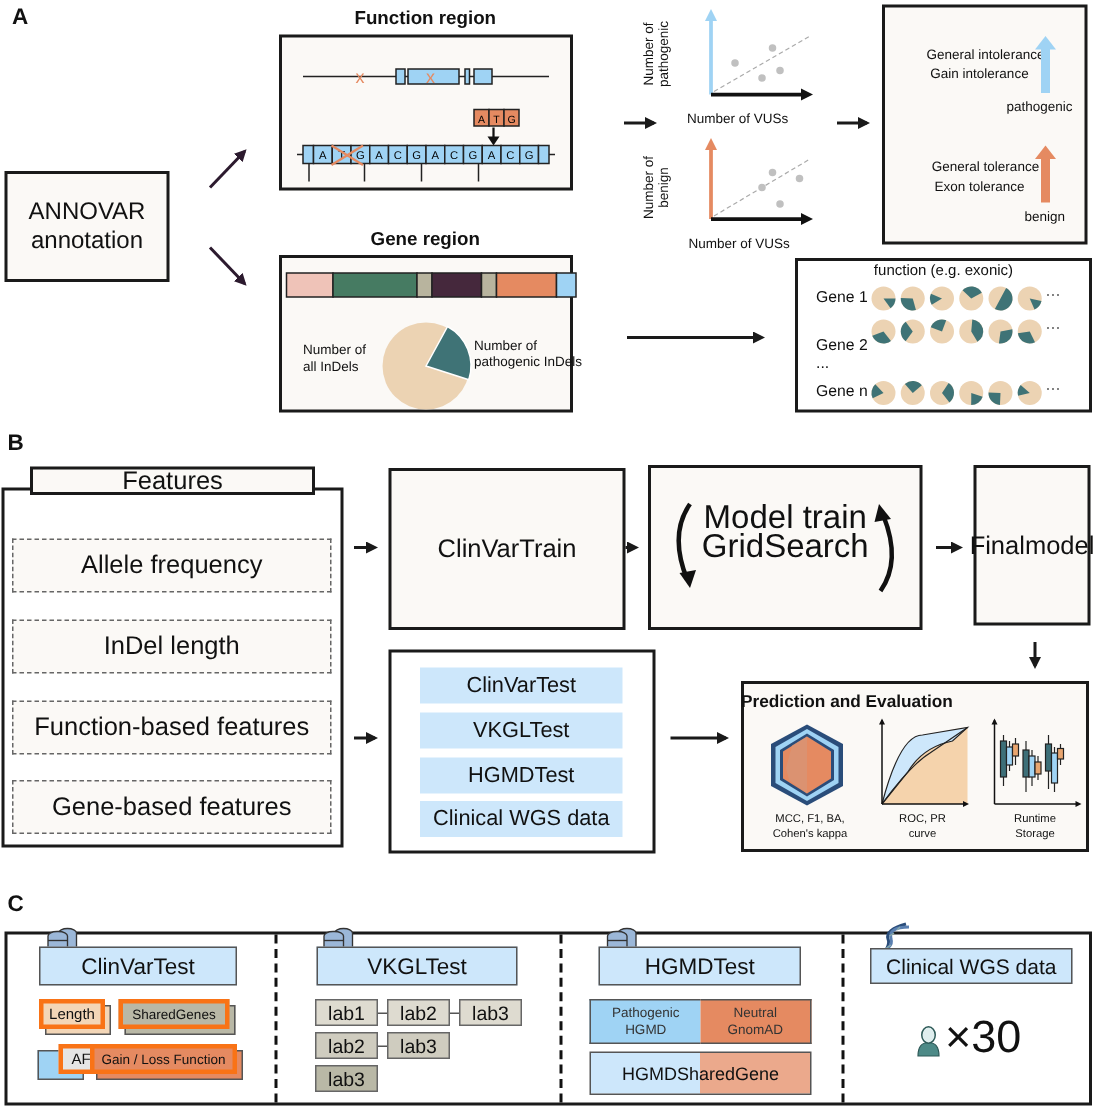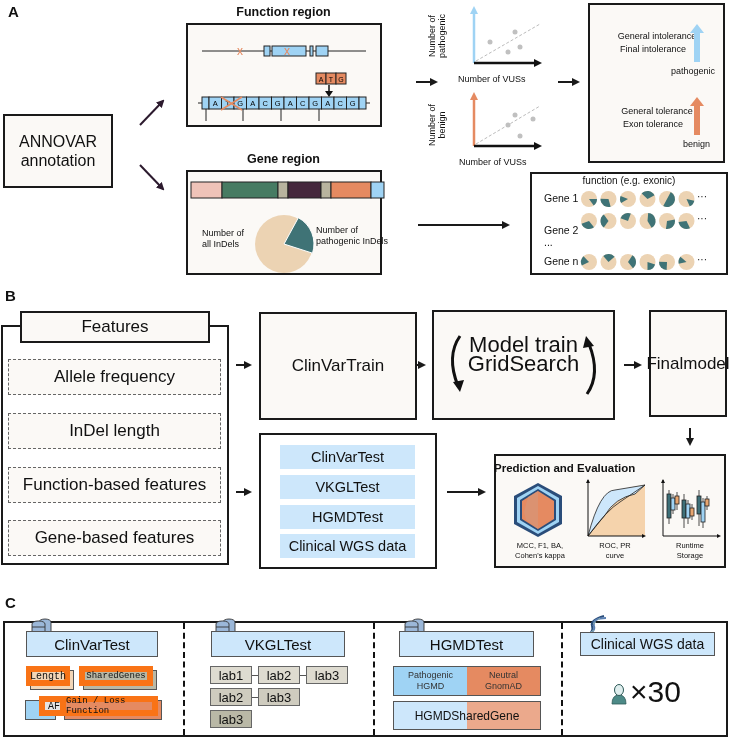--- a/index.html
+++ b/index.html
@@ -8,21 +8,21 @@
   .panel-letter { position:absolute; font-weight:bold; font-size:15px; }
   .box { position:absolute; border:2px solid #1a1a1a; background:#fbf9f6; box-sizing:border-box; }
   .boxw { position:absolute; border:2px solid #1a1a1a; background:#ffffff; box-sizing:border-box; }
   .center { display:flex; align-items:center; justify-content:center; text-align:center; }
   .title-small { position:absolute; font-weight:bold; font-size:12.5px; text-align:center; }
   .tiny { font-size:9px; }
   .lbl { position:absolute; white-space:nowrap; }
   .dash-box { position:absolute; border:1.5px dashed #666; background:#fbf9f6; box-sizing:border-box; font-size:17px; }
   .blue-row { position:absolute; background:#cde7fb; font-size:14.5px; }
   svg { position:absolute; overflow:visible; }
-  .tag { position:absolute; box-sizing:border-box; border:6px solid #f97316; font-size:10px; display:flex; align-items:center; justify-content:center;font-family:Liberation Mono, monospace; }
+  .tag { position:absolute; box-sizing:border-box; border:3px solid #f97316; font-size:10px; display:flex; align-items:center; justify-content:center; }
   .tag-shadow { position:absolute; box-sizing:border-box; border:1px solid #555; }
   .lab { position:absolute; box-sizing:border-box; border:1px solid #666; background:#dedbd0; font-size:13px; display:flex; align-items:center; justify-content:center; }
 </style>
 </head>
 <body>
 
 <div class="panel-letter" style="left:8px;top:3px;">A</div>
 
 <div class="box center" style="left:3px;top:114px;width:110px;height:74px;flex-direction:column;font-size:16px;line-height:19px;">
   <span>ANNOVAR</span>
@@ -161,21 +161,21 @@
 </svg>
 <div class="lbl tiny" style="left:427px;top:146px;transform:rotate(-90deg);transform-origin:0 0;line-height:10px;text-align:center;">
   <div>Number of</div>
   <div>benign</div>
 </div>
 <div class="lbl tiny" style="left:459px;top:157px;">Number of VUSs</div>
 
 <div class="box" style="left:588px;top:3px;width:137px;height:160px;"></div>
 <div class="lbl tiny" style="left:602px;top:30px;line-height:13px;text-align:center;width:110px;">
   <div>General intolerance</div>
-  <div style="margin-left:-8px;">Final intolerance</div>
+  <div style="margin-left:-8px;">Gain intolerance</div>
 </div>
 <svg style="left:689px;top:24px;width:16px;height:40px;">
   <rect x="5" y="8" width="6" height="30" fill="#9fd3f4"></rect>
   <path d="M1,9 L8,0 L15,9 z" fill="#9fd3f4"></path>
 </svg>
 <div class="lbl tiny" style="left:671px;top:66px;">pathogenic</div>
 <div class="lbl tiny" style="left:602px;top:105px;line-height:13px;text-align:center;width:110px;">
   <div>General tolerance</div>
   <div style="margin-left:-8px;">Exon tolerance</div>
 </div>
@@ -235,21 +235,21 @@
       <path d="M87,9 L86.6319829948837,16.991530734718175 A8,8 0 0 1 79.00846926528182,8.631982994883703 Z" fill="#3f7376"></path>
       <circle cx="106.5" cy="9" r="8" fill="#ecd3b3"></circle>
       <path d="M106.5,9 L98.70125102876669,10.783119312801979 A8,8 0 0 1 100.47343654132298,3.7387707825510077 Z" fill="#3f7376"></path>
     </svg>
     <div class="lbl" style="left: 697px; top: 254px; font-size: 10px;">···</div>
   </div>
 
 <div class="panel-letter" style="left:5px;top:287px;">B</div>
 
 <div class="boxw" style="left:1px;top:325px;width:228px;height:240px;"></div>
-<div class="box center" style="left:20px;top:311px;width:190px;height:32px;font-size:17px;">Features</div>
+<div class="box center" style="left:20px;top:311px;width:190px;height:19px;font-size:17px;">Features</div>
 <div class="dash-box center" style="left:8px;top:359px;width:213px;height:36px;">Allele frequency</div>
 <div class="dash-box center" style="left:8px;top:413px;width:213px;height:36px;">InDel length</div>
 <div class="dash-box center" style="left:8px;top:467px;width:213px;height:36px;">Function-based features</div>
 <div class="dash-box center" style="left:8px;top:520px;width:213px;height:36px;">Gene-based features</div>
 
 <svg style="left:0;top:0;width:731px;height:741px;pointer-events:none;">
   <line x1="236" y1="365" x2="250" y2="365" stroke="#1a1a1a" stroke-width="2" marker-end="url(#ah)"></line>
   <line x1="236" y1="492" x2="250" y2="492" stroke="#1a1a1a" stroke-width="2" marker-end="url(#ah)"></line>
   <line x1="408" y1="365" x2="424" y2="365" stroke="#1a1a1a" stroke-width="2" marker-end="url(#ah)"></line>
   <line x1="624" y1="365" x2="640" y2="365" stroke="#1a1a1a" stroke-width="2" marker-end="url(#ah)"></line>

